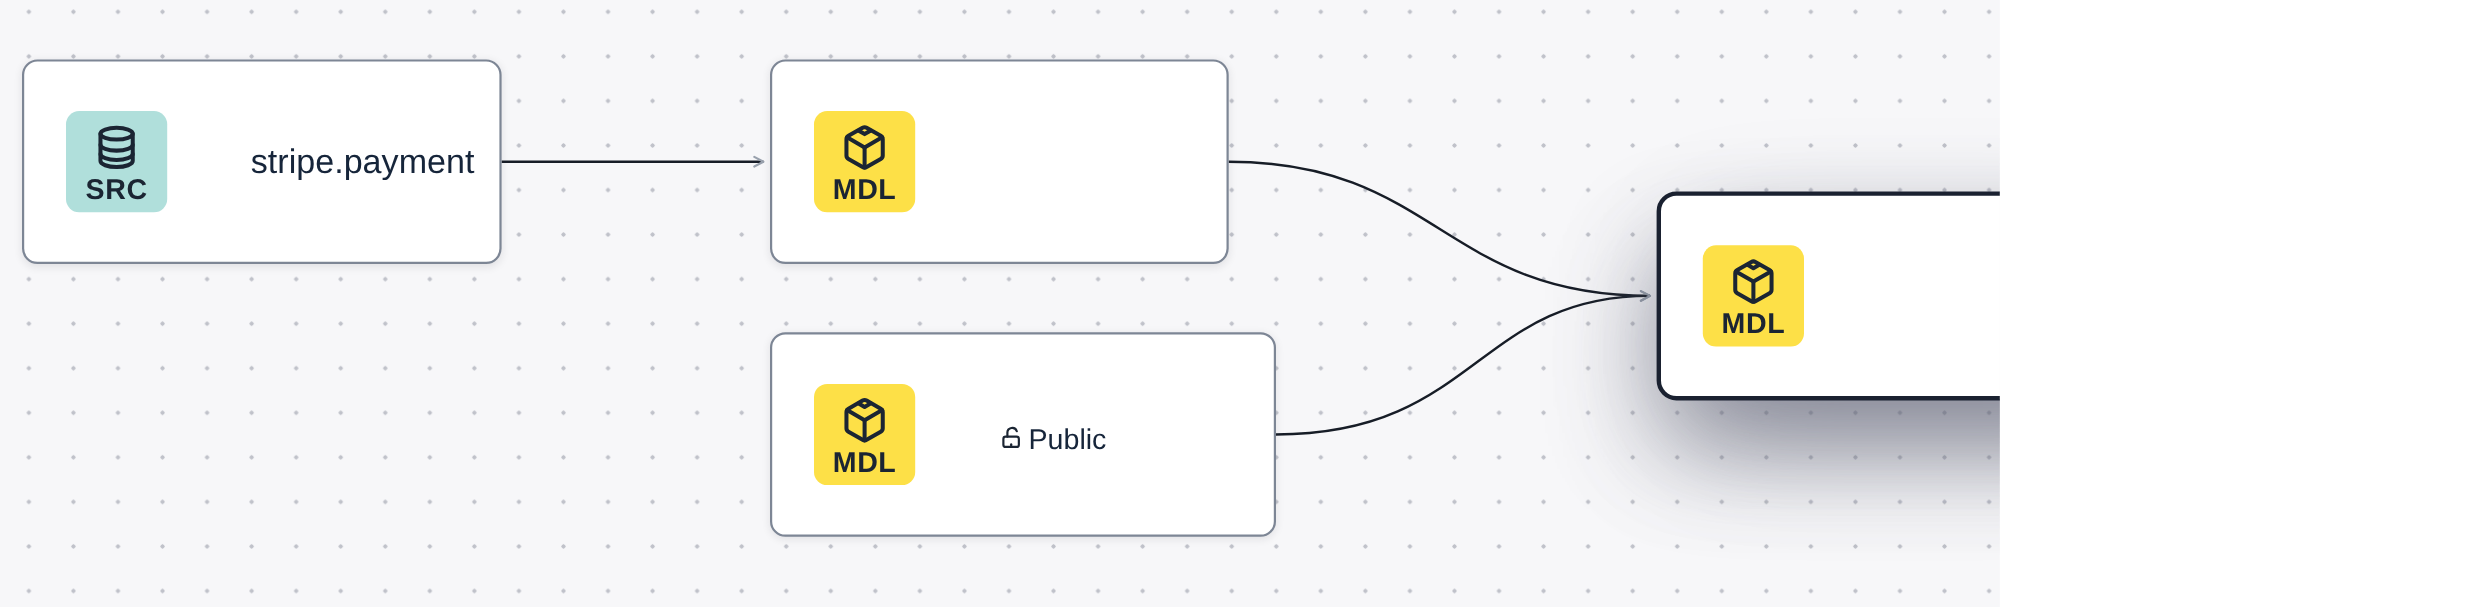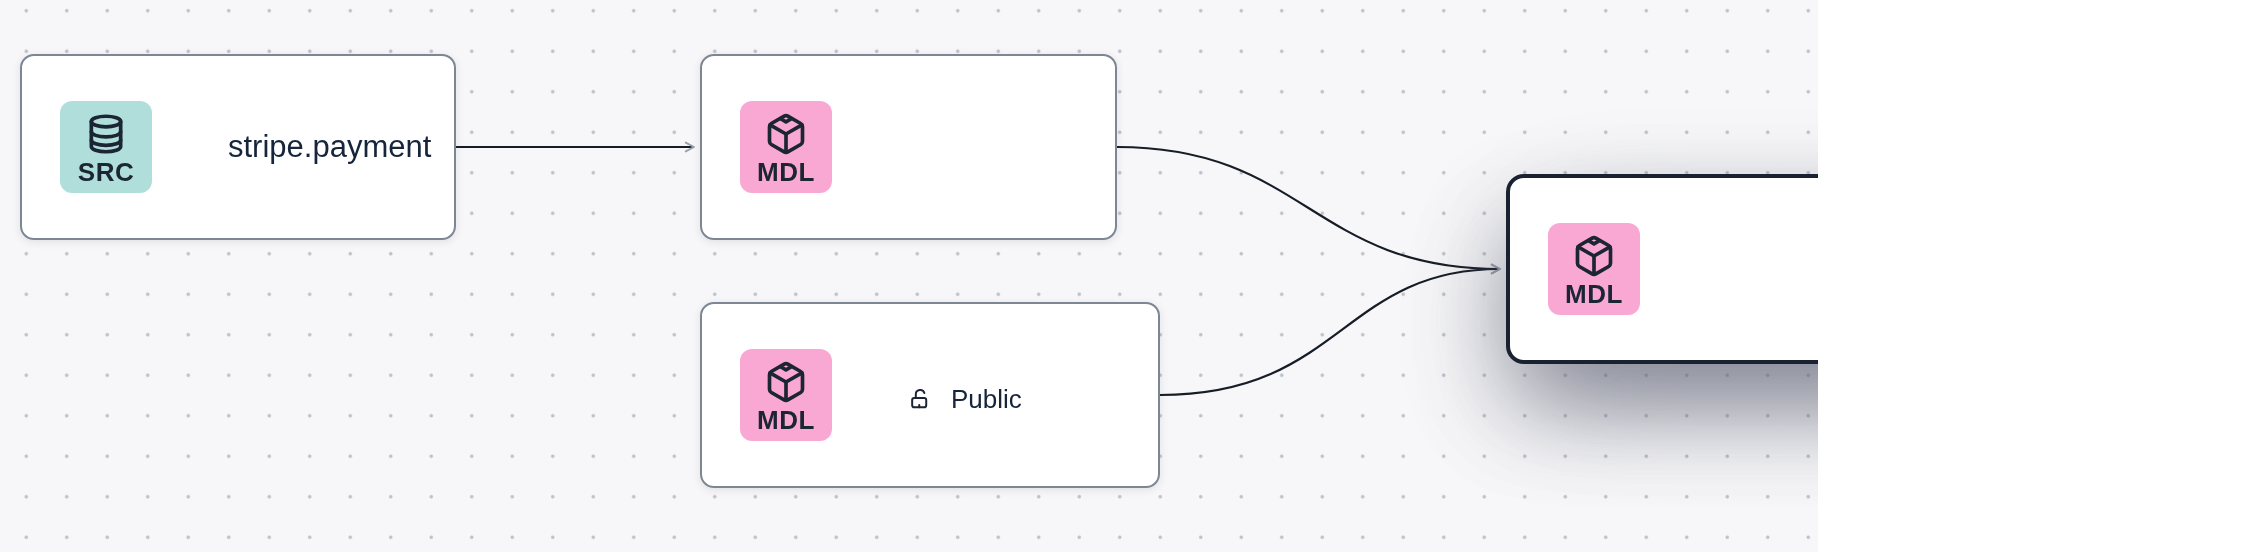--- a/index.html
+++ b/index.html
@@ -35,27 +35,27 @@
                35px 35px 110px -20px rgba(88,92,110,0.38),
                -20px 55px 110px -25px rgba(88,92,110,0.30);
   }
 
   .tile{
     width:92px;height:92px;border-radius:12px;flex:none;
     display:flex;flex-direction:column;align-items:center;justify-content:center;
     padding-top:2px;box-sizing:border-box;
   }
   .tile-src{background:#b0dfdb;}
-  .tile-mdl{background:#f9a8d4;}
+  .tile-mdl{background:#fde047;}
   .tile svg{display:block;stroke:#1b2533;fill:none;stroke-width:2;stroke-linecap:round;stroke-linejoin:round;}
   .badge{font-size:26px;font-weight:700;color:#1b2533;line-height:1;margin-top:3px;letter-spacing:0.5px;}
 
   .texts{display:flex;flex-direction:column;justify-content:center;min-width:0;margin-left:44px;}
   .label{font-size:31px;font-weight:500;color:#16253a;line-height:1.2;white-space:nowrap;}
-  .access{display:flex;align-items:flex-end;gap:18px;margin-top:7px;}
+  .access{display:flex;align-items:flex-start;gap:2px;margin-top:7px;}
   .access svg{display:block;stroke:#1b2533;fill:none;stroke-width:1.9;stroke-linecap:round;stroke-linejoin:round;}
   .access-label{font-size:26px;font-weight:400;color:#16253a;line-height:1;}
 </style>
 </head>
 <body>
 
 <div class="canvas">
 
   <svg class="edge-layer" xmlns="http://www.w3.org/2000/svg">
     <defs>

